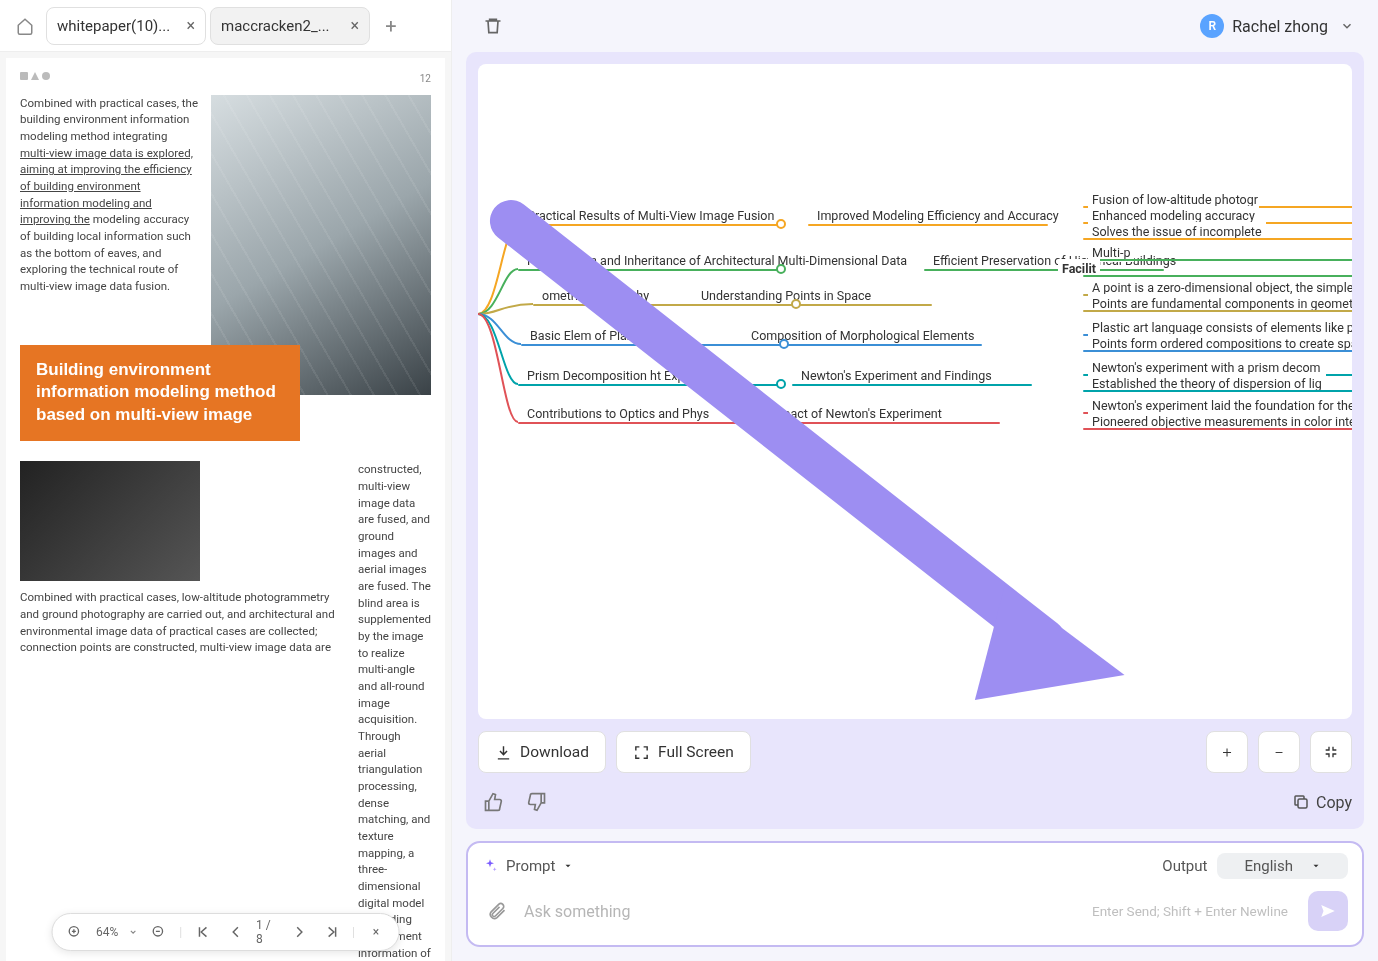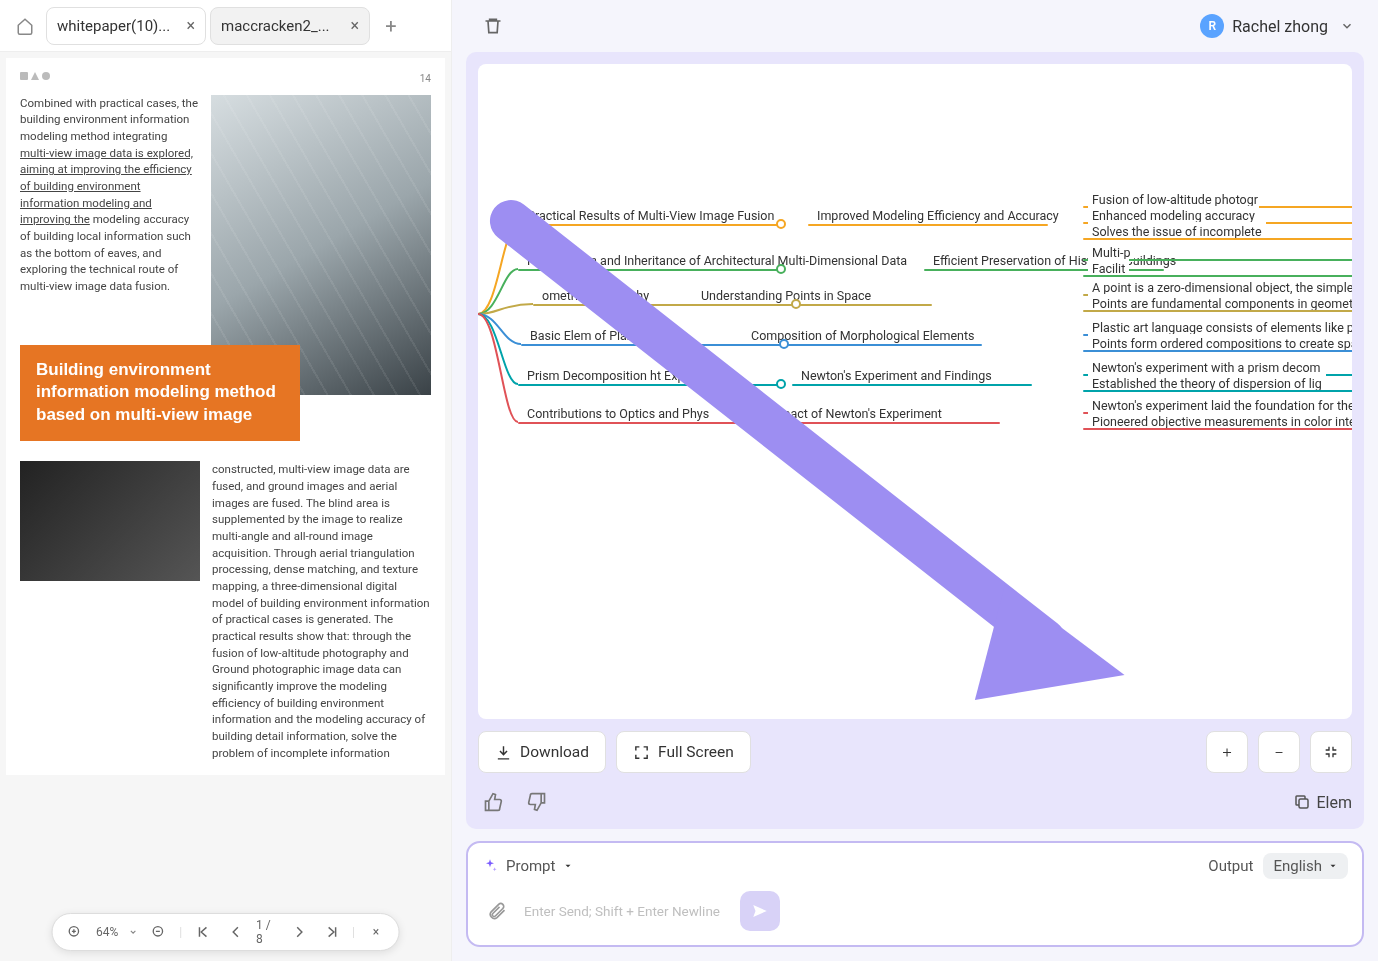--- a/index.html
+++ b/index.html
@@ -62,21 +62,21 @@
 .regen-btn { background:#fff; border:1px solid #e0e0e0; border-radius:8px; height:42px; padding:0 18px; display:flex; align-items:center; gap:8px; font-size:16px; color:#444; cursor:pointer; }
 .regen-highlight { background:#b0a4f4; padding:8px; border-radius:10px; display:inline-flex; }
 .regen-highlight .regen-btn { background:#f0eded; }
 .copy-btn { display:flex; align-items:center; gap:6px; font-size:16px; color:#444; cursor:pointer; margin-left:14px; }
 
 
 .prompt-bar { background:#fff; border:2px solid #c4baf2; border-radius:14px; padding:10px 14px; display:flex; flex-direction:column; gap:8px; }
 .prompt-head { display:flex; align-items:center; justify-content:space-between; font-size:15px; }
 .prompt-head .lhs { display:flex; align-items:center; gap:8px; color:#555; }
 .prompt-head .lang { display:flex; align-items:center; gap:10px; color:#555;text-align:center; }
-.lang-chip { background:#eef0f2; padding:4px 10px; border-radius:8px; display:flex; align-items:center; gap:6px; }
+.lang-chip { background:#eef0f2; padding:4px 27px; border-radius:8px; display:flex; align-items:center; gap:18px; }
 .prompt-input-row { display:flex; align-items:center; gap:12px; height:48px; }
 .attach { width:30px; height:30px; display:flex; align-items:center; justify-content:center; color:#888; cursor:pointer; }
 .prompt-input { flex:1; border:none; outline:none; font-size:16px; color:#333; }
 .prompt-input::placeholder { color:#b6b6b6; }
 .hint { font-size:13.5px; color:#bfbfbf; margin-right:8px; }
 .send-btn { width:40px; height:40px; background:#d8d2f7; border-radius:10px; display:flex; align-items:center; justify-content:center; cursor:pointer; }
 
 .shapes { display:flex; gap:3px; }
 .shapes span { width:8px; height:8px; background:#bbb; }
 .shapes span:nth-child(1){ border-radius:1px; }
@@ -106,36 +106,37 @@
   </div>
 
   <div class="doc-view">
     <div class="page">
       <div class="page-header">
         <div class="shapes">
             <span></span>
             <span></span>
             <span></span>
           </div>
-        <span class="page-num">14</span>
+        <span class="page-num">12</span>
       </div>
       <div class="row1">
         <div class="col-text">
           <span>Combined with practical cases, the building environment information modeling method integrating</span>
           <span class="underlined">multi-view image data is explored, aiming at improving the efficiency of building environment information modeling and improving the</span>
           <span>modeling accuracy of building local information such as the bottom of eaves, and exploring the technical route of multi-view image data fusion.</span>
         </div>
         <div class="col-img">
           <div class="img-placeholder"></div>
         </div>
       </div>
       <div class="title-box">Building environment information modeling method based on multi-view image</div>
       <div class="row2">
         <div>
           <div class="img2"></div>
+          <div style="margin-top:8px">Combined with practical cases, low-altitude photogrammetry and ground photography are carried out, and architectural and environmental image data of practical cases are collected; connection points are constructed, multi-view image data are</div>
         </div>
         <div style="flex:1">constructed, multi-view image data are fused, and ground images and aerial images are fused. The blind area is supplemented by the image to realize multi-angle and all-round image acquisition. Through aerial triangulation processing, dense matching, and texture mapping, a three-dimensional digital model of building environment information of practical cases is generated. The practical results show that: through the fusion of low-altitude photography and Ground photographic image data can significantly improve the modeling efficiency of building environment information and the modeling accuracy of building detail information, solve the problem of incomplete information</div>
       </div>
     </div>
 
     <div class="toolbar">
       <div class="btn">
           <svg width="16" height="16" viewBox="0 0 24 24" fill="none" stroke="#666" stroke-width="2">
             <circle cx="11" cy="11" r="7"></circle>
             <line x1="11" y1="8" x2="11" y2="14"></line>
@@ -211,21 +212,21 @@
           <div class="branch" style="background: rgb(245, 166, 35); left: 605px; top: 158px; width: 300px;"></div>
           <div class="node" style="left: 610px; top: 158px;">Solves the issue of incomplete</div>
           <div class="branch" style="background: rgb(245, 166, 35); left: 605px; top: 174px; width: 300px;"></div>
           <div class="dot" style="border-color: rgb(245, 166, 35); left: 298px; top: 155px;"></div>
           <div class="node" style="left: 45px; top: 187px;">Preservation and Inheritance of Architectural Multi-Dimensional Data</div>
           <div class="branch" style="background: rgb(72, 176, 92); left: 40px; top: 205px; width: 260px;"></div>
           <div class="node" style="left: 451px; top: 187px;">Efficient Preservation of Historical Buildings</div>
           <div class="branch" style="background: rgb(72, 176, 92); left: 446px; top: 205px; width: 240px;"></div>
           <div class="node" style="left: 610px; top: 179px;">Multi-p</div>
           <div class="branch" style="background: rgb(72, 176, 92); left: 605px; top: 195px; width: 300px;"></div>
-          <div class="node" style="left: 610px; top: 195px;">Facilit</div>
+          <div class="node" style="left: 580px; top: 195px; font-weight: bold;">Facilit</div>
           <div class="branch" style="background: rgb(72, 176, 92); left: 605px; top: 211px; width: 300px;"></div>
           <div class="dot" style="border-color: rgb(72, 176, 92); left: 298px; top: 200px;"></div>
           <div class="node" style="left: 60px; top: 222px;">ometric Philosophy</div>
           <div class="branch" style="background: rgb(194, 169, 72); left: 55px; top: 240px; width: 260px;"></div>
           <div class="node" style="left: 219px; top: 222px;">Understanding Points in Space</div>
           <div class="branch" style="background: rgb(194, 169, 72); left: 214px; top: 240px; width: 240px;"></div>
           <div class="node" style="left: 610px; top: 214px;">A point is a zero-dimensional object, the simplest geometric conc</div>
           <div class="branch" style="background: rgb(194, 169, 72); left: 605px; top: 230px; width: 300px;"></div>
           <div class="node" style="left: 610px; top: 230px;">Points are fundamental components in geometry, physics, and ve</div>
           <div class="branch" style="background: rgb(194, 169, 72); left: 605px; top: 246px; width: 300px;"></div>
@@ -311,21 +312,21 @@
         <svg width="20" height="20" viewBox="0 0 24 24" fill="none" stroke="#777" stroke-width="2">
             <path d="M17 2v11l-5 9-3-1 1-6H4a2 2 0 0 1-2-2l2-9a2 2 0 0 1 2-2h11zM17 13h4V2h-4"></path>
           </svg>
       </div>
       <div class="spacer"></div>
       <div class="copy-btn">
         <svg width="18" height="18" viewBox="0 0 24 24" fill="none" stroke="#555" stroke-width="2">
             <rect x="8" y="8" width="12" height="12" rx="2"></rect>
             <path d="M16 8V5a1 1 0 0 0-1-1H5a1 1 0 0 0-1 1v10a1 1 0 0 0 1 1h3"></path>
           </svg>
-        <span>Elem</span>
+        <span>Copy</span>
       </div>
     </div>
   </div>
 
   <div class="prompt-bar">
     <div class="prompt-head">
       <div class="lhs">
         <svg width="16" height="16" viewBox="0 0 24 24">
             <path fill="#7b5cff" d="M12 2l1.5 4.5L18 8l-4.5 1.5L12 14l-1.5-4.5L6 8l4.5-1.5z"></path>
             <path fill="#b39cff" d="M19 14l.8 2.2L22 17l-2.2.8L19 20l-.8-2.2L16 17l2.2-.8z"></path>
@@ -344,20 +345,21 @@
             </svg>
         </div>
       </div>
     </div>
     <div class="prompt-input-row">
       <div class="attach">
         <svg width="20" height="20" viewBox="0 0 24 24" fill="none" stroke="#999" stroke-width="2">
             <path d="M21 11l-9 9a5 5 0 0 1-7-7l9-9a3.5 3.5 0 0 1 5 5l-9 9a2 2 0 0 1-3-3l8-8"></path>
           </svg>
       </div>
+      <input class="prompt-input" placeholder="Ask something" style="">
       <span class="hint">Enter Send; Shift + Enter Newline</span>
       <div class="send-btn">
         <svg width="18" height="18" viewBox="0 0 24 24" fill="#fff">
             <path d="M3 20l18-8L3 4l3 8-3 8z"></path>
           </svg>
       </div>
     </div>
   </div>
 </div>
 

